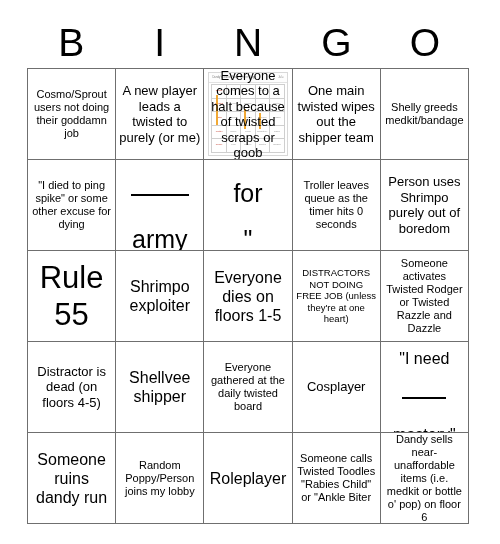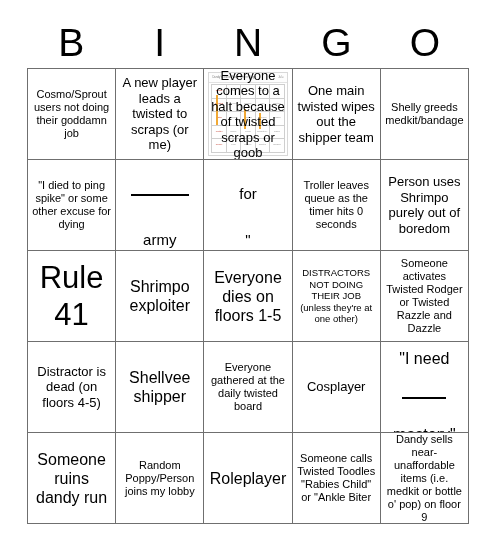--- a/index.html
+++ b/index.html
@@ -79,21 +79,21 @@
     white-space: pre-line;
     position: relative;
     z-index: 2;
   }
 
   
   .fs-xs  { font-size: 9.5px;  line-height: 11.5px; }
   .fs-s   { font-size: 11px;   line-height: 13px; }
   .fs-m   { font-size: 13px;   line-height: 15.5px; }
   .fs-l   { font-size: 16px;   line-height: 19px; }
-  .fs-xl  { font-size: 15px; line-height: 23px; }
+  .fs-xl  { font-size: 25px; line-height: 23px; }
   .fs-xxl { font-size: 31px;   line-height: 37px; }
 
   
   .thumb-bg {
     position: absolute;
     left: 4px;
     top: 3px;
     right: 4px;
     bottom: 3px;
     z-index: 1;
@@ -188,21 +188,21 @@
     <div class="bingo-letter">G</div>
     <div class="bingo-letter">O</div>
   </div>
 
   <div class="bingo-grid">
 
     <div class="cell">
       <span class="cell-text fs-s">Cosmo/Sprout users not doing their goddamn job</span>
     </div>
     <div class="cell">
-      <span class="cell-text fs-m">A new player leads a twisted to scraps (or me)</span>
+      <span class="cell-text fs-m">A new player leads a twisted to purely (or me)</span>
     </div>
     <div class="cell">
 
       <div class="thumb-bg">
         <div class="thumb-topbar">
           <span class="thumb-topbar-title">Dandy's World Public Server Bingo</span>
           <span class="thumb-topbar-btn">Jul ▾</span>
         </div>
         <div class="thumb-gridwrap">
           <div class="thumb-grid" id="thumb-grid">
@@ -264,30 +264,30 @@
       </span>
     </div>
     <div class="cell">
       <span class="cell-text fs-s">Troller leaves queue as the timer hits 0 seconds</span>
     </div>
     <div class="cell">
       <span class="cell-text fs-m">Person uses Shrimpo purely out of boredom</span>
     </div>
 
     <div class="cell">
-      <span class="cell-text fs-xxl">Rule 41</span>
+      <span class="cell-text fs-xxl">Rule 55</span>
     </div>
     <div class="cell">
       <span class="cell-text fs-l">Shrimpo exploiter</span>
     </div>
     <div class="cell">
       <span class="cell-text fs-l">Everyone dies on floors 1-5</span>
     </div>
     <div class="cell">
-      <span class="cell-text fs-xs">DISTRACTORS NOT DOING THEIR JOB (unless they're at one other)</span>
+      <span class="cell-text fs-xs">DISTRACTORS NOT DOING FREE JOB (unless they're at one heart)</span>
     </div>
     <div class="cell">
       <span class="cell-text fs-s">Someone activates Twisted Rodger or Twisted Razzle and Dazzle</span>
     </div>
 
     <div class="cell">
       <span class="cell-text fs-m">Distractor is dead (on floors 4-5)</span>
     </div>
     <div class="cell">
       <span class="cell-text fs-l">Shellvee shipper</span>
@@ -312,17 +312,17 @@
     <div class="cell">
       <span class="cell-text fs-s">Random Poppy/Person joins my lobby</span>
     </div>
     <div class="cell">
       <span class="cell-text fs-l">Roleplayer</span>
     </div>
     <div class="cell">
       <span class="cell-text fs-s">Someone calls Twisted Toodles "Rabies Child" or "Ankle Biter</span>
     </div>
     <div class="cell">
-      <span class="cell-text fs-s">Dandy sells near-unaffordable items (i.e. medkit or bottle o' pop) on floor 9</span>
+      <span class="cell-text fs-s">Dandy sells near-unaffordable items (i.e. medkit or bottle o' pop) on floor 6</span>
     </div>
 
   </div>
 </div>
 
 </body></html>

